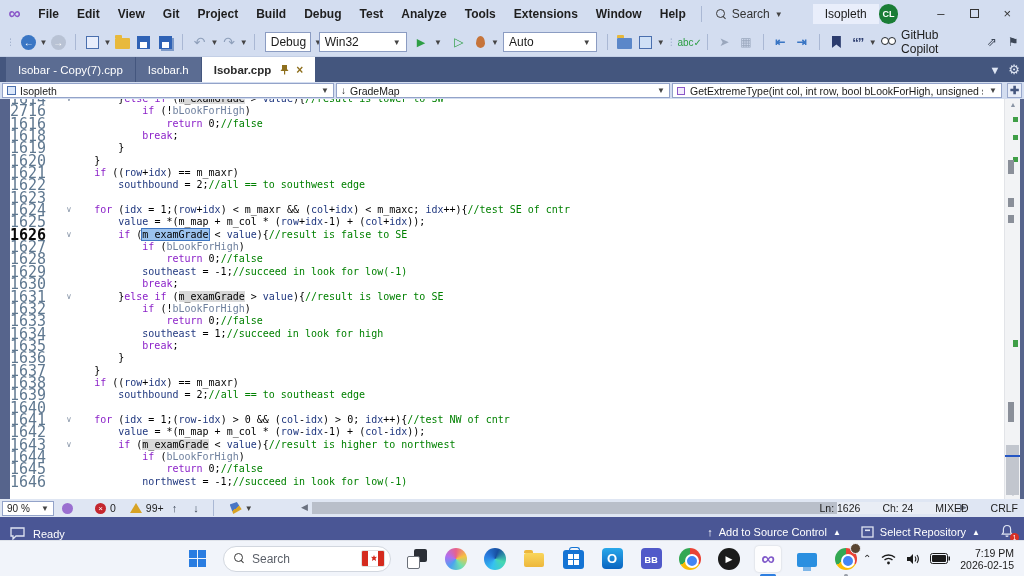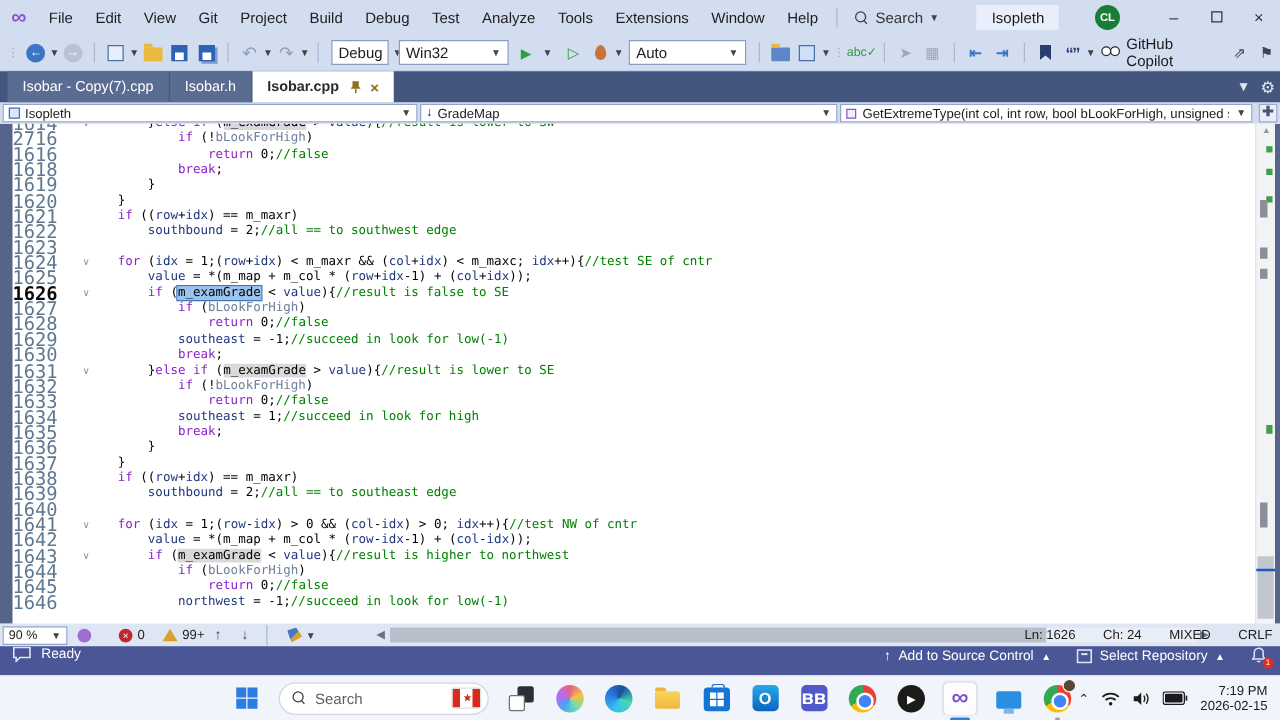--- a/index.html
+++ b/index.html
@@ -2,21 +2,21 @@
 <html><head>
 <meta charset="utf-8">
 <style>
   * { margin:0; padding:0; box-sizing:border-box; }
   html,body { width:1024px; height:576px; overflow:hidden; font-family:"Liberation Sans",sans-serif; background:#d3ddf0; }
   .win { width:1024px; height:576px; position:relative; }
 
   
   .titlebar { height:28px; background:#d3ddf0; display:flex; align-items:center; font-size:12px; color:#1e1e1e; }
   .vslogo { width:30px; text-align:center; color:#8a57c8; font-size:17px; font-weight:bold; }
-  .menus { display:flex; }
+  .menus { display:flex;font-weight:bold; }
   .menu { padding:0 9px; line-height:28px; }
   .tb-sep { width:1px; height:16px; background:#aab8d4; margin:0 6px; }
   .searchctl { display:flex; align-items:center; gap:5px; padding:0 8px; color:#333; }
   .mag { width:11px; height:11px; position:relative; display:inline-block; }
   .mag::before { content:""; position:absolute; width:7px; height:7px; border:1.4px solid #3b3b3b; border-radius:50%; left:0; top:0; }
   .mag::after { content:""; position:absolute; width:4px; height:1.4px; background:#3b3b3b; transform:rotate(45deg); left:6px; top:8px; }
   .caret { font-size:8px; color:#444; }
   .chip { background:#e9eefb; padding:3px 12px; margin-left:22px; color:#1b1b1b; }
   .tspace { flex:1; }
   .avatar { width:20px; height:20px; border-radius:50%; background:#1a7d36; color:#fff; font-size:9px; font-weight:bold; display:flex; align-items:center; justify-content:center; margin-right:26px; }
@@ -98,21 +98,21 @@
   .errico { width:11px; height:11px; border-radius:50%; background:#c4262e; color:#fff; font-size:8px; line-height:11px; text-align:center; margin:0 4px 0 14px; }
   .warnico { width:0; height:0; border-left:6px solid transparent; border-right:6px solid transparent; border-bottom:10px solid #d8a325; margin:0 4px 0 14px; }
   .udarr { margin:0 8px; color:#3c4656; font-size:11px; }
   .broom { width:12px; height:12px; background:linear-gradient(135deg,#4a76c4 50%,#d8a325 50%); clip-path:polygon(0 20%,60% 0,100% 60%,30% 100%); margin:0 3px 0 10px; }
   .htrack { position:absolute; left:312px; top:3px; width:645px; height:12px; background:#e9edf5; }
   .hthumb { position:absolute; left:0; top:0; width:525px; height:12px; background:#b9bfca; }
   .harr { position:absolute; top:3px; color:#6b7280; font-size:9px; }
   .botright { position:absolute; right:6px; display:flex; gap:22px; font-size:10.5px; color:#1b1b1b; }
 
   
-  .statusbar { height:23px; background:#4a5695; color:#fff; display:flex; align-items:flex-start; font-size:11px; position:relative; }
+  .statusbar { height:23px; background:#4a5695; color:#fff; display:flex; align-items:flex-end; font-size:11px; position:relative; }
   .bubble { margin:0 8px 0 10px; }
   .sbright { position:absolute; right:8px; display:flex; align-items:center; gap:20px; }
   .sritem { display:flex; align-items:center; gap:6px; }
   .tri-up { font-size:8px; }
   .bellwrap { position:relative; width:16px; height:16px; }
   .badge { position:absolute; right:-3px; bottom:-2px; background:#d93025; color:#fff; border-radius:50%; width:9px; height:9px; font-size:6.5px; line-height:9px; text-align:center; }
 
   
   .taskbar { height:36px; background:#f1f4fa; border-top:1px solid #dfe3ea; display:flex; align-items:center; position:relative; }
   .tbicons { display:flex; align-items:center; gap:13px; margin-left:184px; }
@@ -131,21 +131,21 @@
   .tview i:last-child { left:0; bottom:0; background:#fff; border:1.5px solid #6a6f78; border-radius:2px; }
   .cop { width:22px; height:22px; border-radius:50%; background:conic-gradient(#e8618c,#f6c242,#6ee0b0,#4aa3f0,#b06ef0,#e8618c); }
   .edge { width:22px; height:22px; border-radius:50%; background:conic-gradient(from 200deg,#35c1f1,#2a7de1,#174e9e,#47d8b0,#35c1f1); }
   .expl { width:20px; height:14px; background:linear-gradient(#f9d65c,#edb73c); border-radius:2px; position:relative; margin-top:3px; }
   .expl::before { content:""; position:absolute; top:-3px; left:0; width:9px; height:3px; background:#edb73c; border-radius:2px 2px 0 0; }
   .store { width:21px; height:19px; background:#1574d4; border-radius:3px; position:relative; margin-top:2px; display:grid; place-items:center; }
   .store::before { content:""; position:absolute; top:-3px; left:6px; width:9px; height:4px; border:1.5px solid #1574d4; border-bottom:none; border-radius:3px 3px 0 0; }
   .store i { display:grid; grid-template-columns:5px 5px; grid-template-rows:5px 5px; gap:1px; }
   .store i b { background:#fff; }
   .outl { width:21px; height:21px; background:linear-gradient(#28a8ea,#0a64c0); border-radius:4px; display:grid; place-items:center; color:#fff; font-weight:bold; font-size:13px; }
-  .teams { width:21px; height:21px; background:#5059c9; border-radius:4px; display:grid; place-items:center; color:#fff; font-weight:bold; font-size:16px; }
+  .teams { width:21px; height:21px; background:#5059c9; border-radius:4px; display:grid; place-items:center; color:#fff; font-weight:bold; font-size:11px; }
   .chrome { width:22px; height:22px; border-radius:50%; background:conic-gradient(#ea4335 0 33%,#fbbc05 0 66%,#34a853 0 100%); position:relative; }
   .chrome::after { content:""; position:absolute; left:6px; top:6px; width:10px; height:10px; border-radius:50%; background:#4285f4; border:2px solid #fff; }
   .player { width:22px; height:22px; border-radius:50%; background:#1b1b1b; color:#fff; display:grid; place-items:center; font-size:9px; }
   .vsact { background:#fdfdfe; box-shadow:0 0 2px rgba(0,0,0,.18); }
   .vsglyph { color:#7f58c9; font-size:19px; font-weight:bold; line-height:22px; }
   .underln { position:absolute; bottom:-5px; left:5px; width:16px; height:3px; border-radius:2px; background:#2f7fe0; }
   .rundot { position:absolute; bottom:-5px; left:11px; width:4px; height:3px; border-radius:2px; background:#9aa0aa; }
   .moni { width:20px; height:14px; background:#2a8fe0; border-radius:2px; position:relative; margin-top:2px; }
   .moni::after { content:""; position:absolute; left:6px; bottom:-4px; width:8px; height:4px; background:#7db6e8; }
   .avat { position:absolute; right:-2px; top:-3px; width:11px; height:11px; border-radius:50%; background:#5a4632; border:1.5px solid #f1f4fa; }

